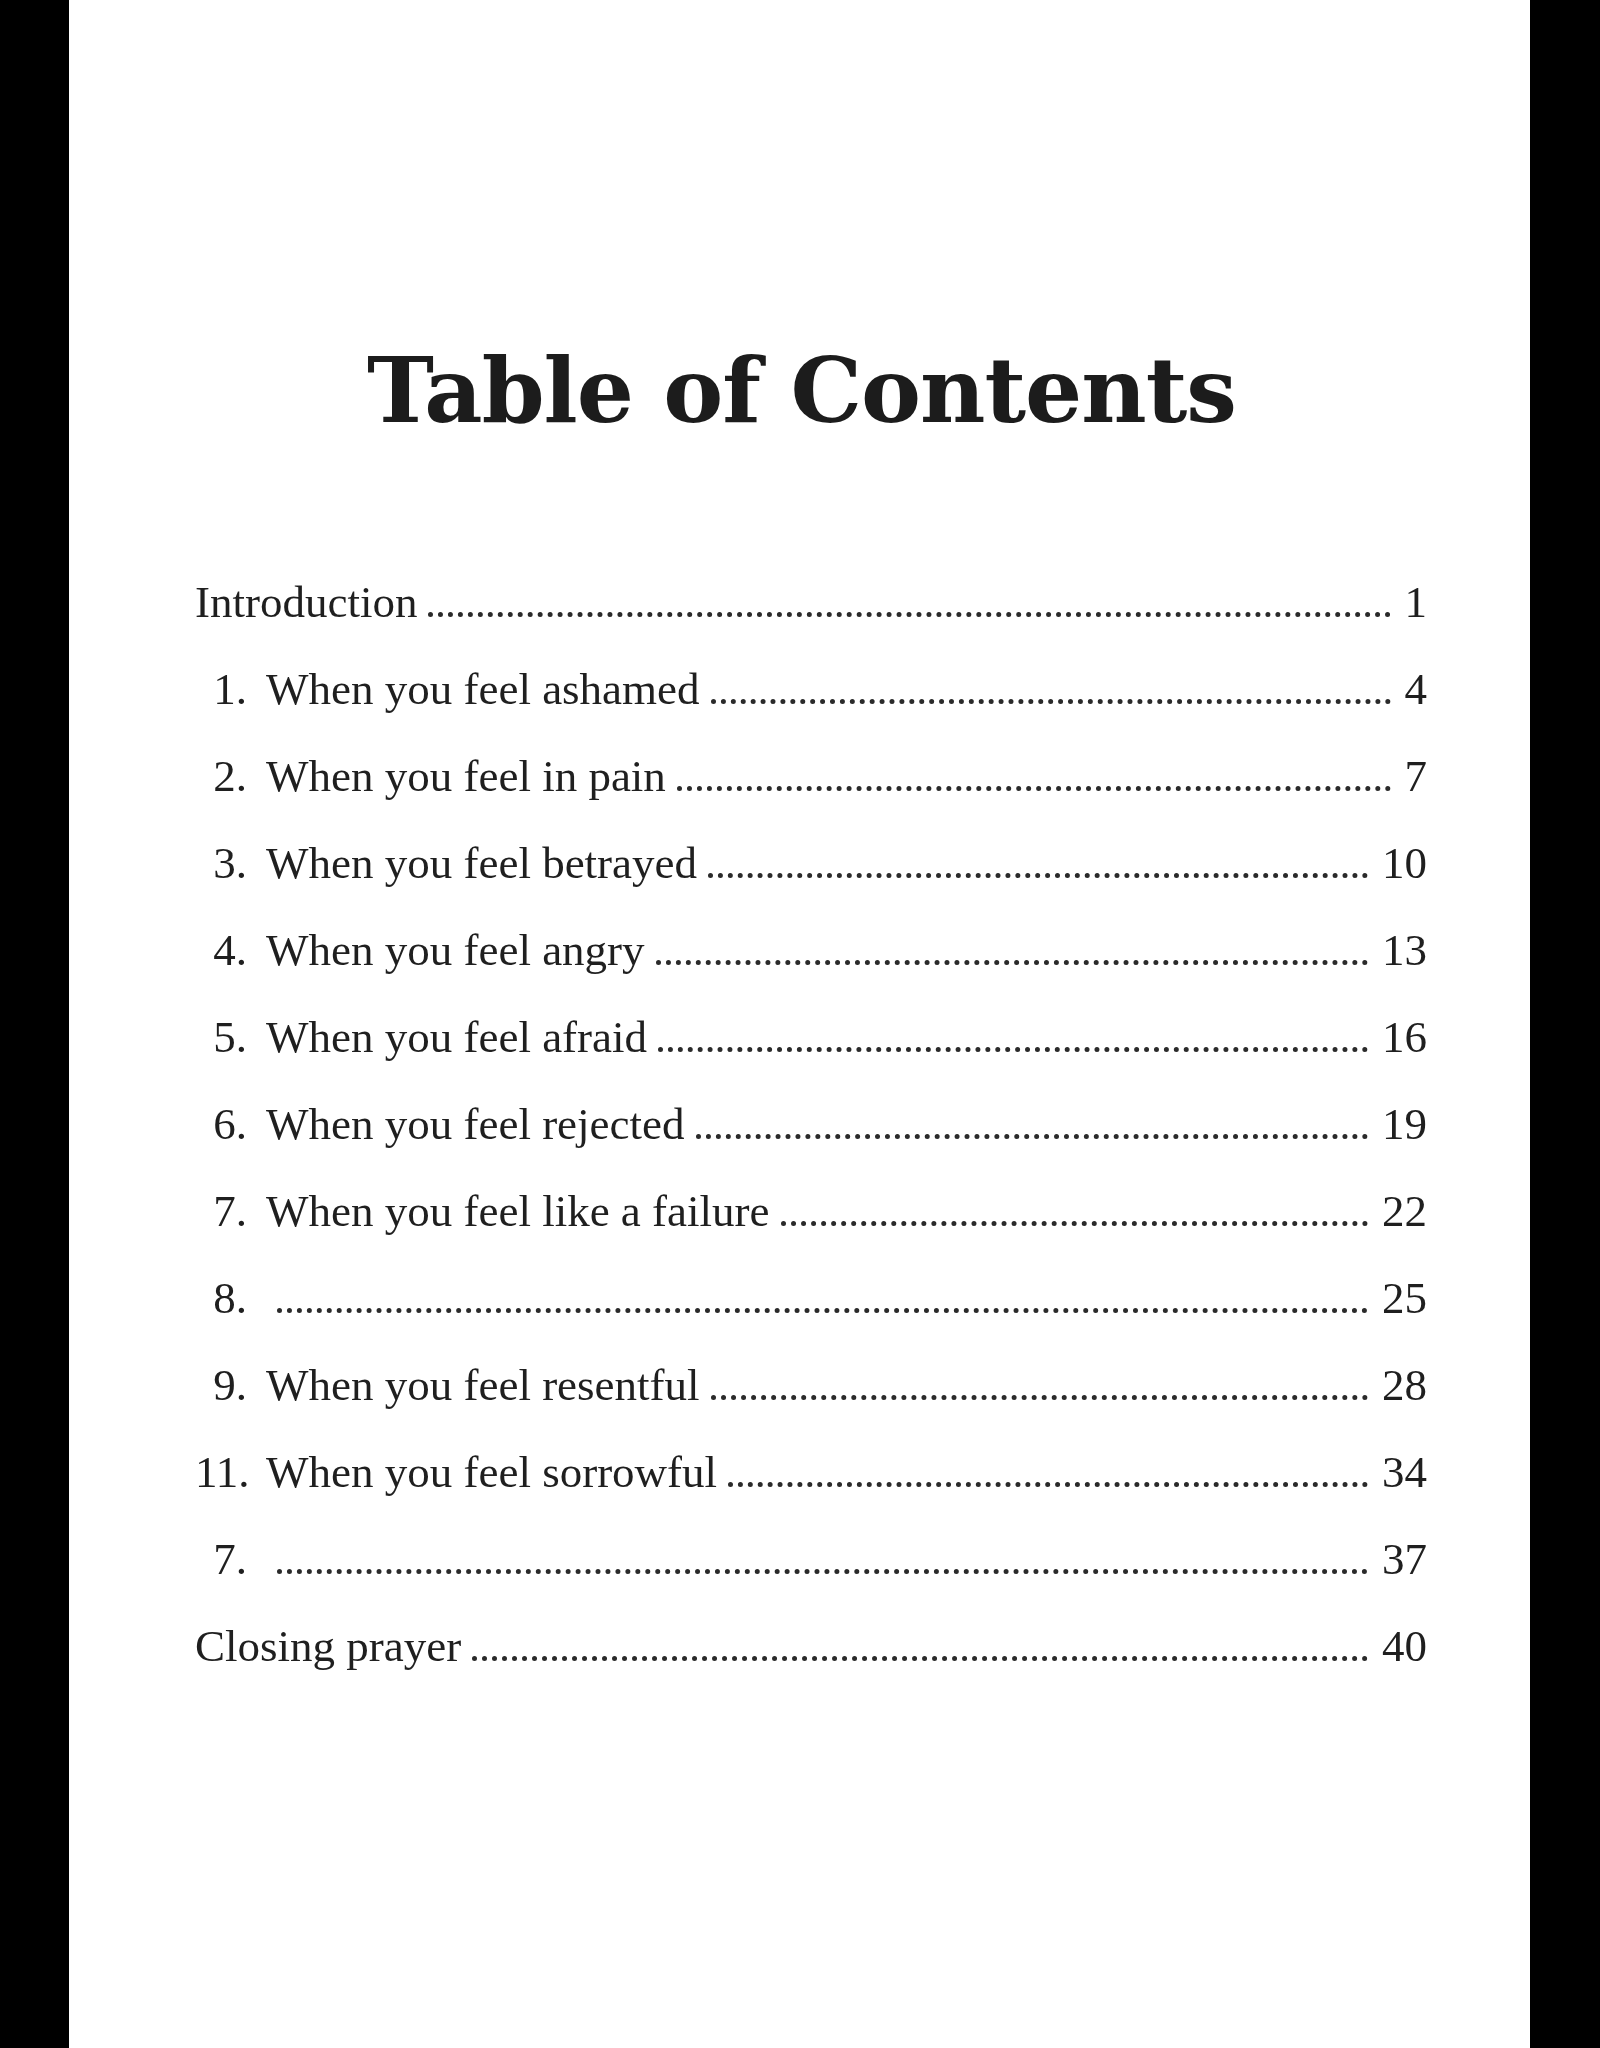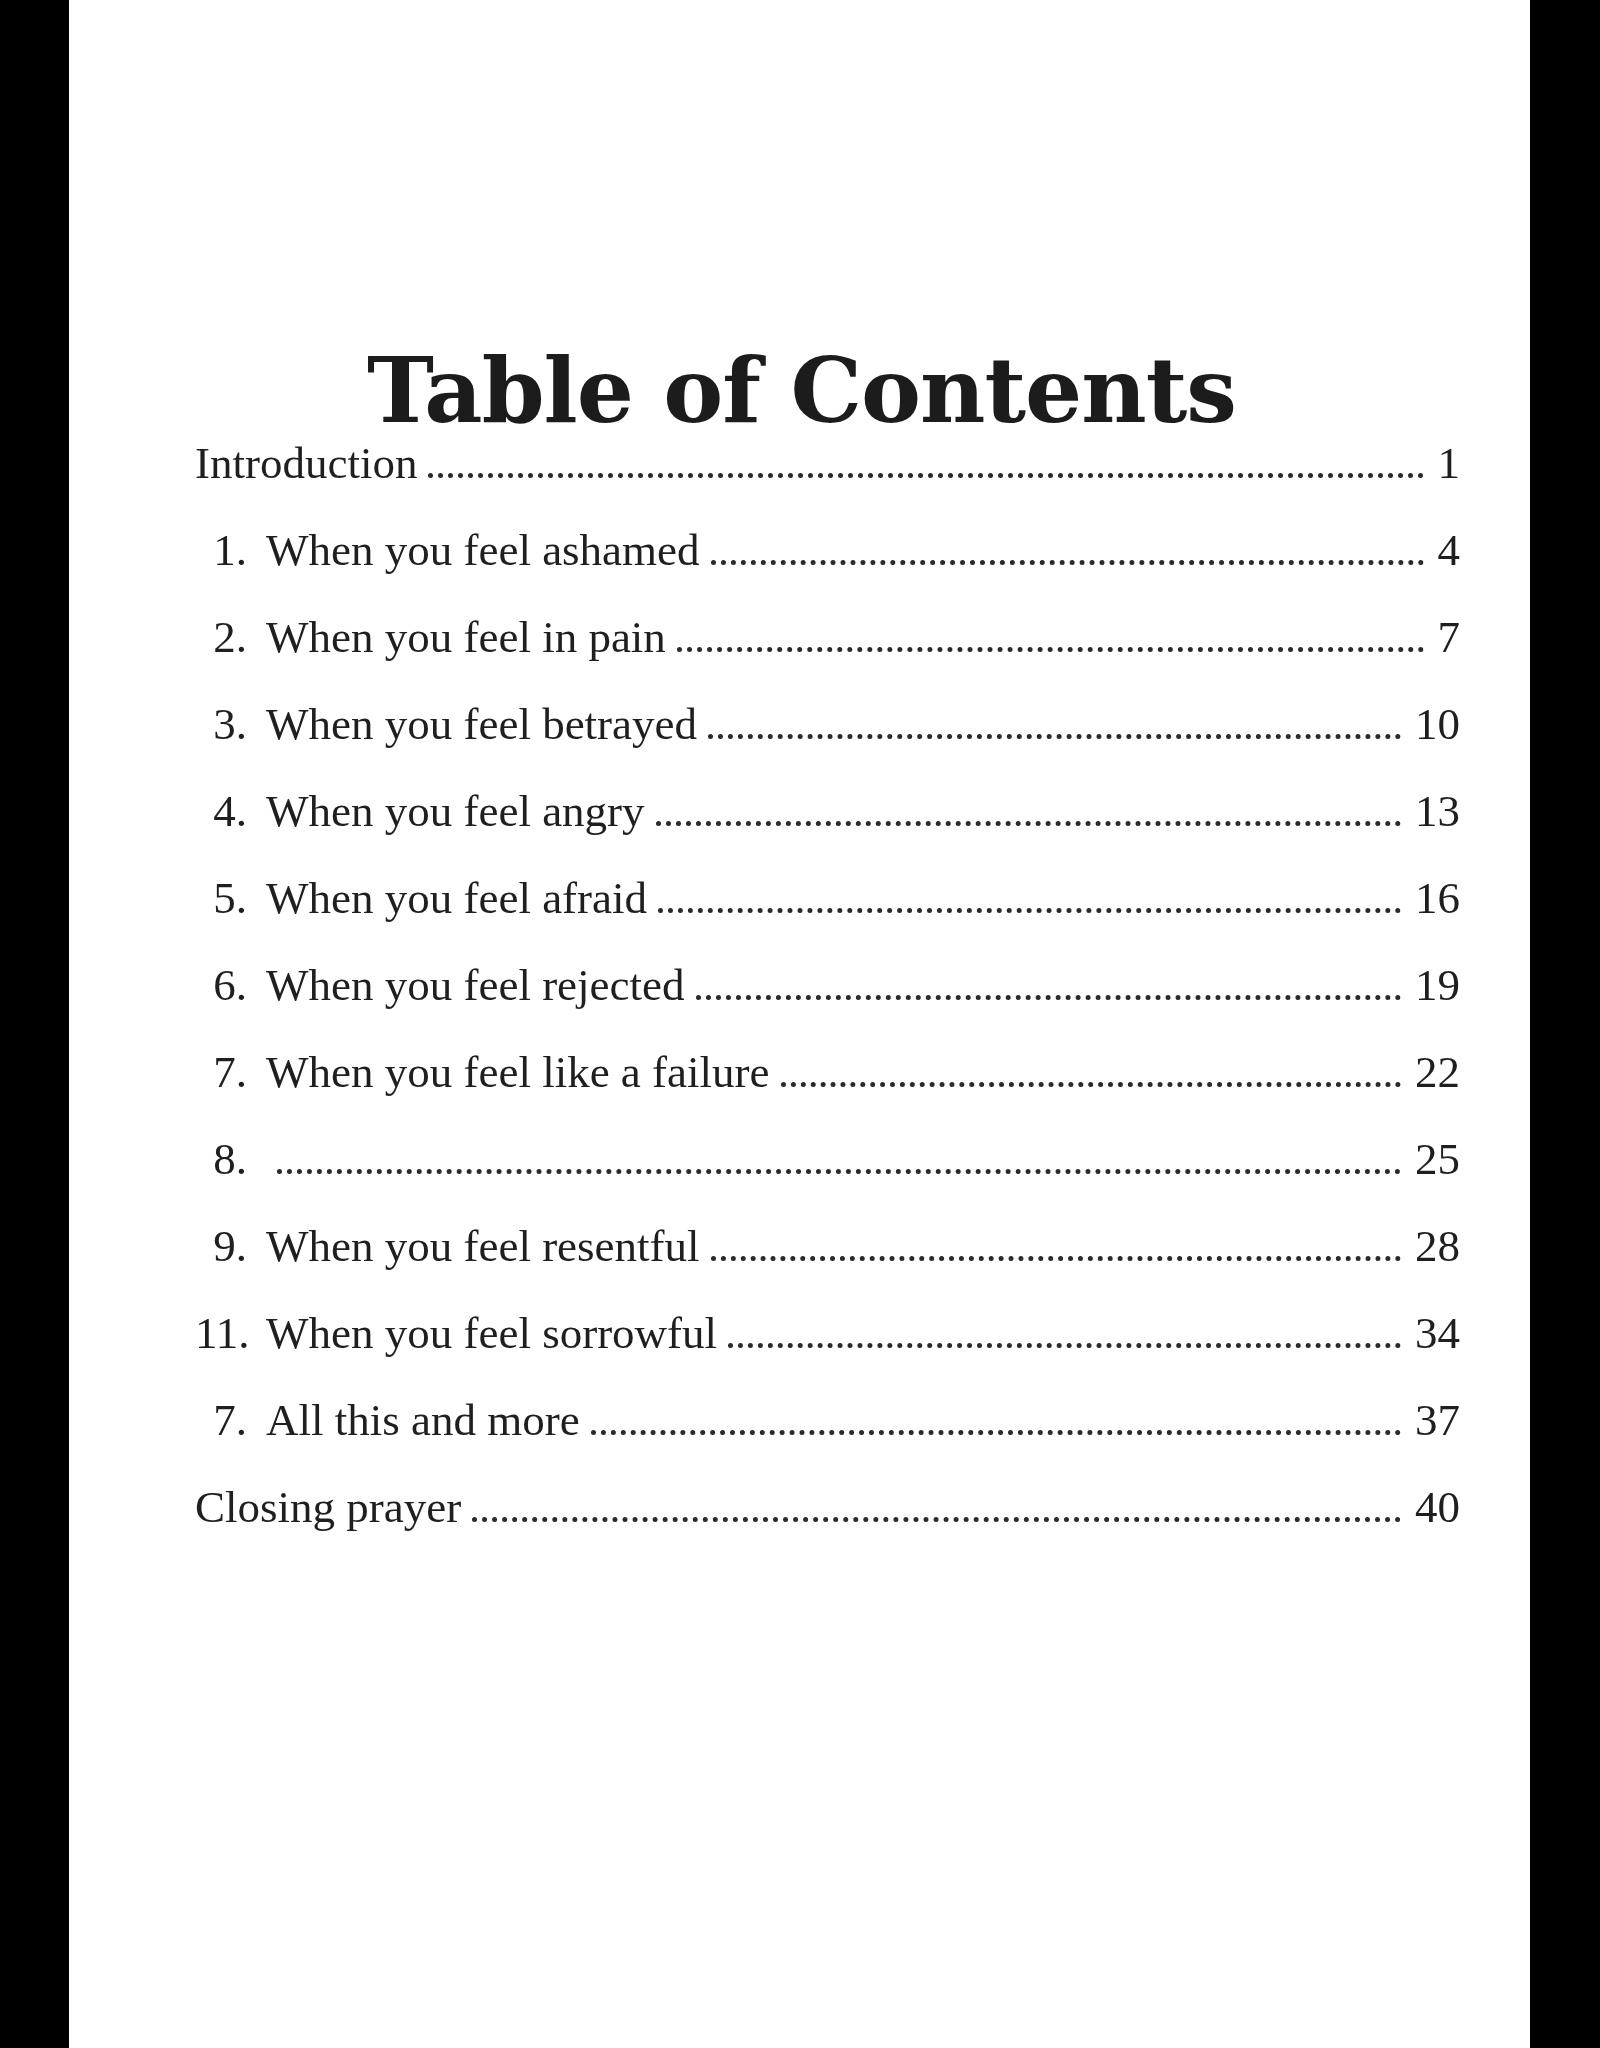--- a/index.html
+++ b/index.html
@@ -38,22 +38,23 @@
     text-align: center;
     font-family: "DejaVu Serif", serif;
     font-weight: bold;
     font-size: 90px;
     line-height: 100px;
     letter-spacing: -1px;
     color: #1c1c1c;
   }
 
   .toc {
+    margin-top: 139px;
     padding-left: 126px;
-    padding-right: 70px;
+    padding-right: 103px;
   }
   .toc-row {
     display: flex;
     align-items: baseline;
     font-size: 45px;
     line-height: 46px;
     margin-bottom: 41px;
     white-space: nowrap;
   }
   .toc-num {
@@ -156,21 +157,20 @@
 
   <div class="toc-row">
     <span class="toc-num">11.</span>
     <span class="toc-label">When you feel sorrowful</span>
     <span class="toc-dots"></span>
     <span class="toc-page">34</span>
   </div>
 
   <div class="toc-row">
     <span class="toc-num">7.</span>
-    <span class="toc-label">All this and more</span>
     <span class="toc-dots"></span>
     <span class="toc-page">37</span>
   </div>
 
   <div class="toc-row">
 
     <span class="toc-label">Closing prayer</span>
     <span class="toc-dots"></span>
     <span class="toc-page">40</span>
   </div>

